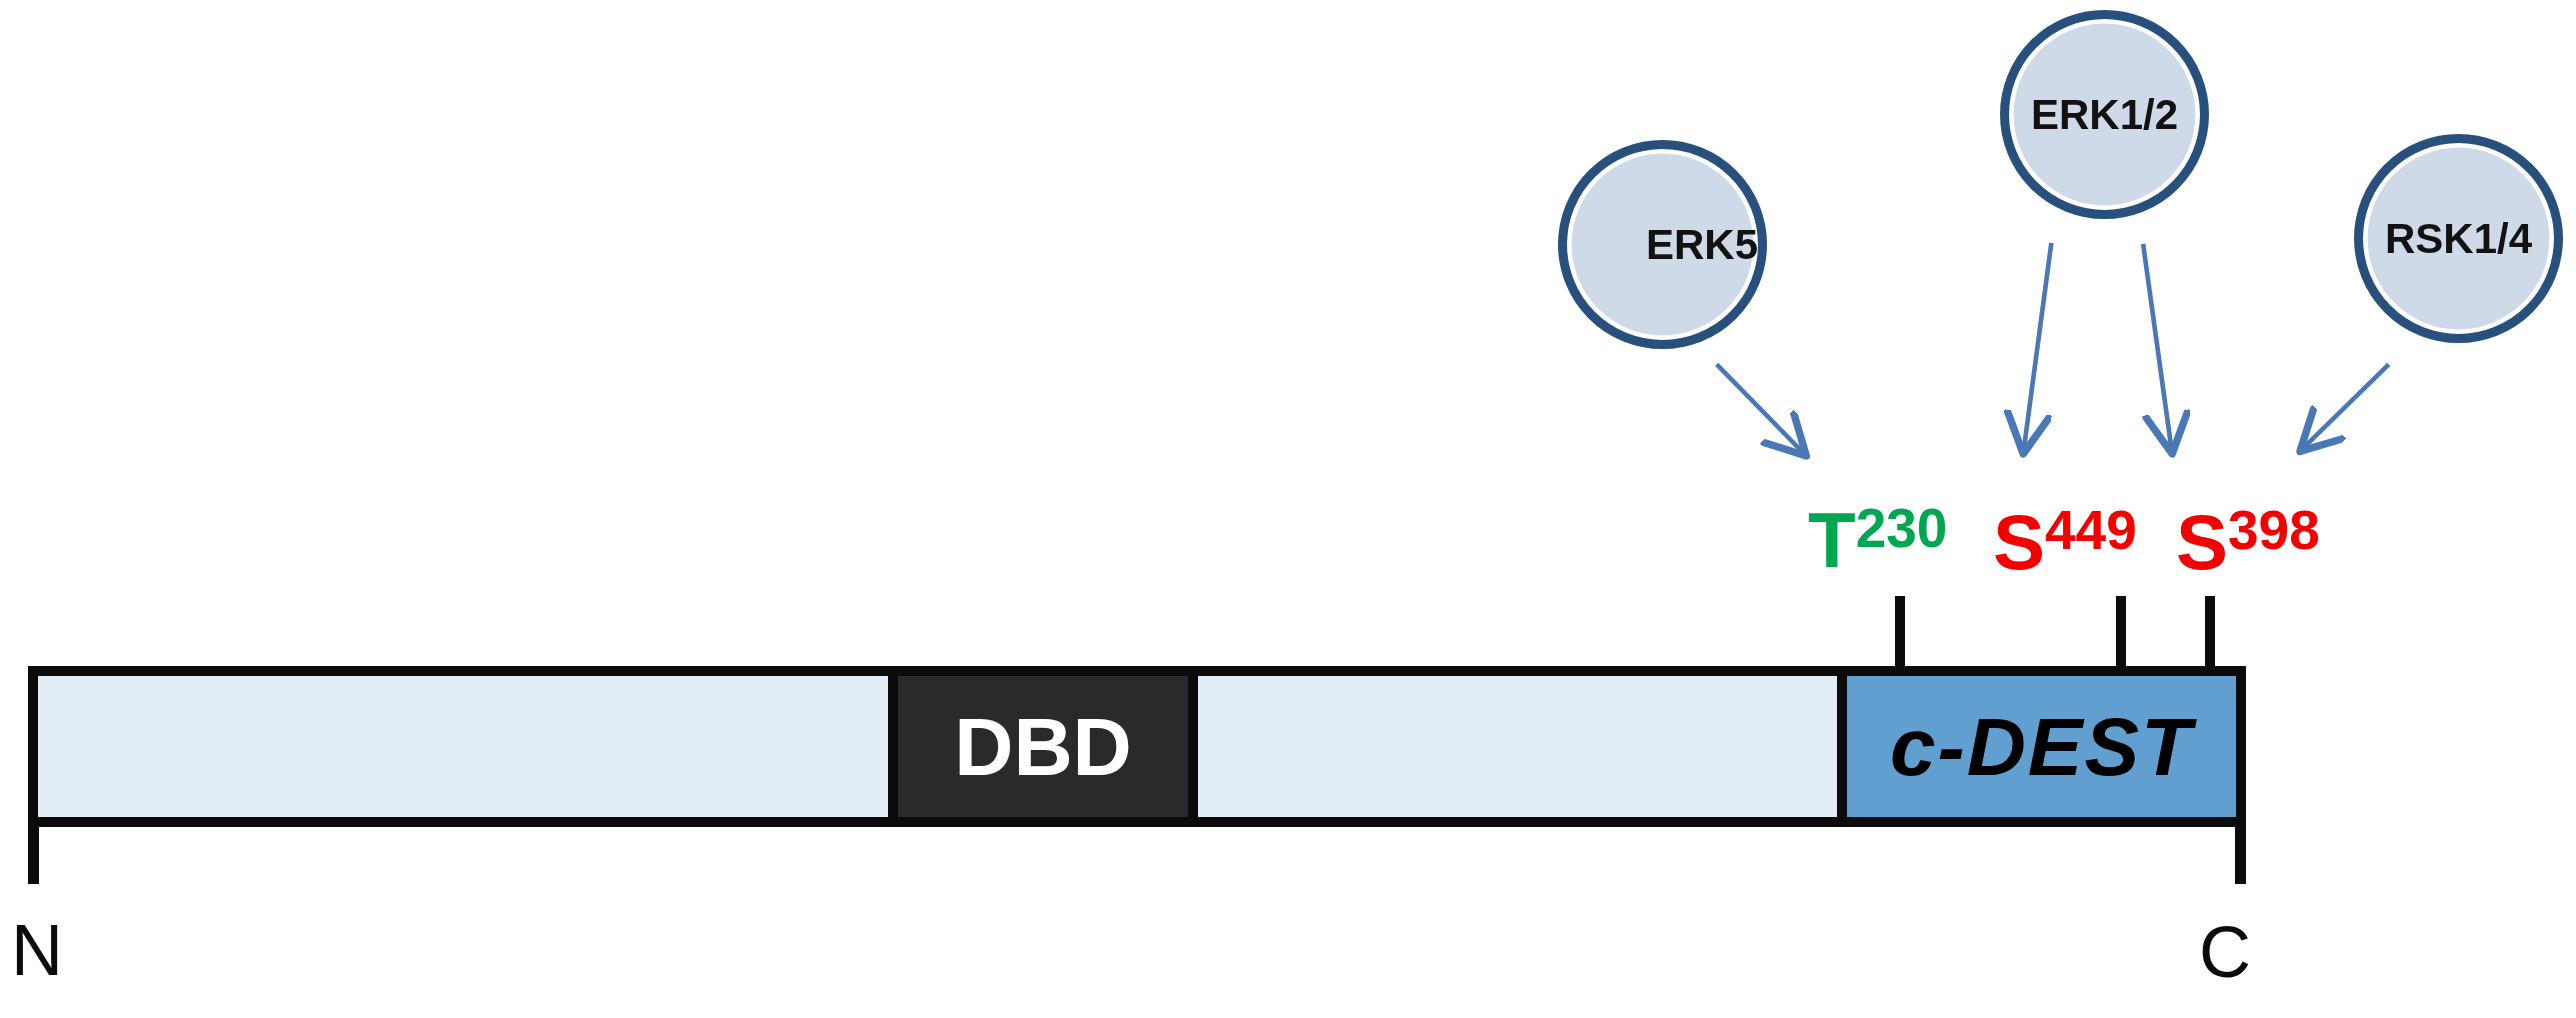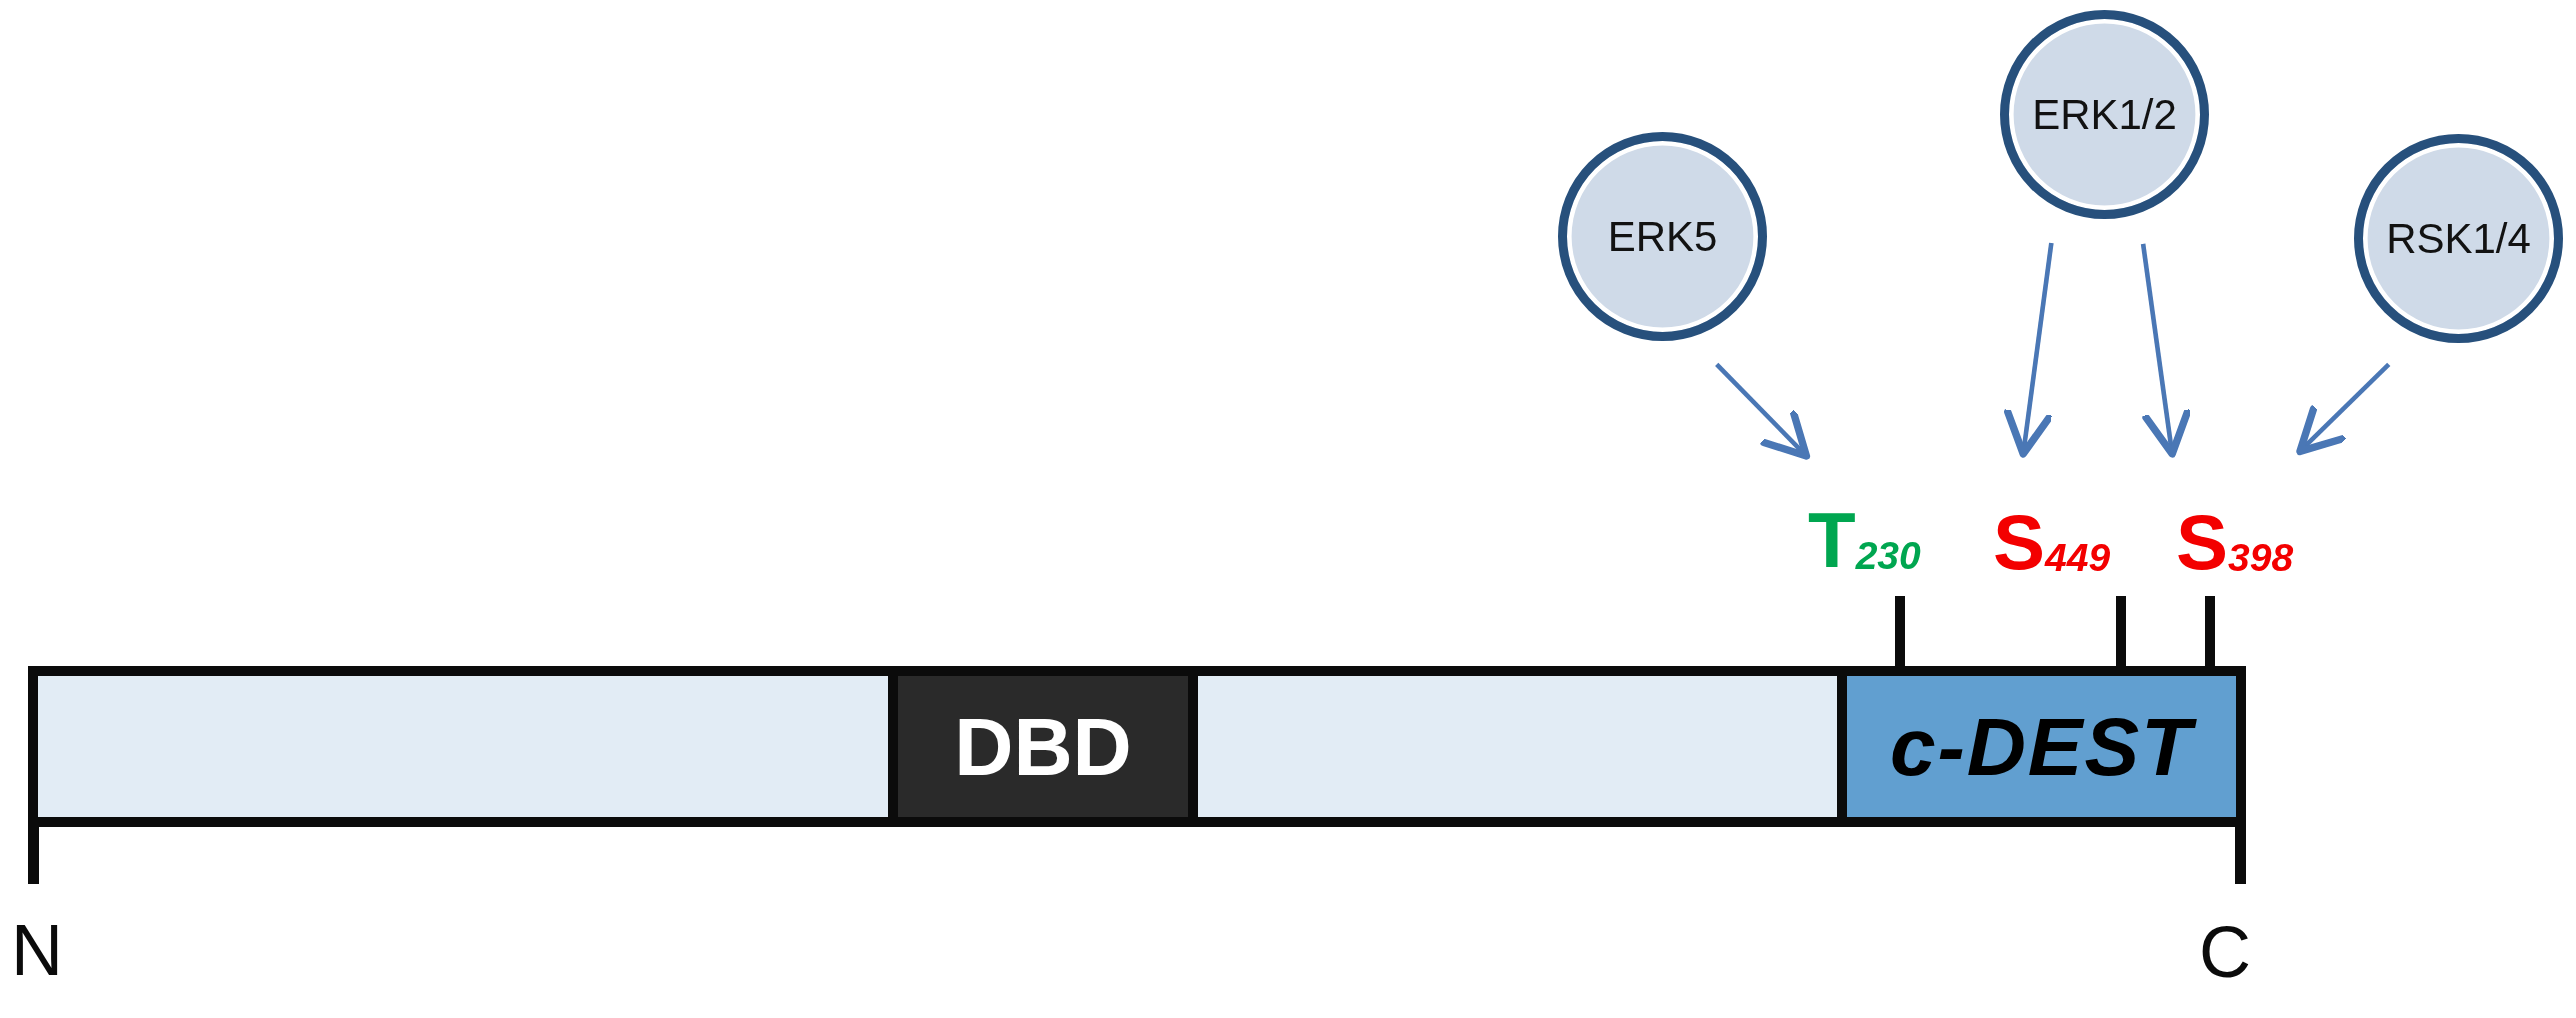--- a/index.html
+++ b/index.html
@@ -14,38 +14,38 @@
   
   .kinase{
     position:absolute;
     width:209px;height:209px;
     box-sizing:border-box;
     border-radius:50%;
     background:#cfdae8;
     border:9.3px solid #27507c;
     box-shadow: inset 0 0 0 4.6px #ffffff;
     display:flex;align-items:center;justify-content:center;
-    font-weight:normal;font-size:42px;color:#121212;
+    font-weight:bold;font-size:42px;color:#121212;
     letter-spacing:0px;
   }
-  .kinase-erk5{left:1558px;top:132px;}
+  .kinase-erk5{left:1558px;top:140px;justify-content:flex-end;}
   .kinase-erk12{left:2000px;top:10.2px;}
   .kinase-rsk12{left:2354px;top:134px;}
 
   
   .arrows{position:absolute;left:0;top:0;width:2576px;height:1019px;}
 
   
   .site{
     position:absolute;
     display:flex;align-items:flex-start;
     font-weight:bold;line-height:1;
   }
   .site .res{font-size:78px;}
-  .site .pos{font-size:39px;margin-top:35px;font-style:italic;}
+  .site .pos{font-size:55px;}
   .site-t230{left:1808px;top:501px;}
   .site-s252{left:1993px;top:503px;}
   .site-s265{left:2176px;top:503px;}
 
   
   .tick{
     position:absolute;top:596px;width:10.2px;height:74px;background:#0b0b0b;
   }
   .tick-1{left:1895px;}
   .tick-2{left:2116px;}

